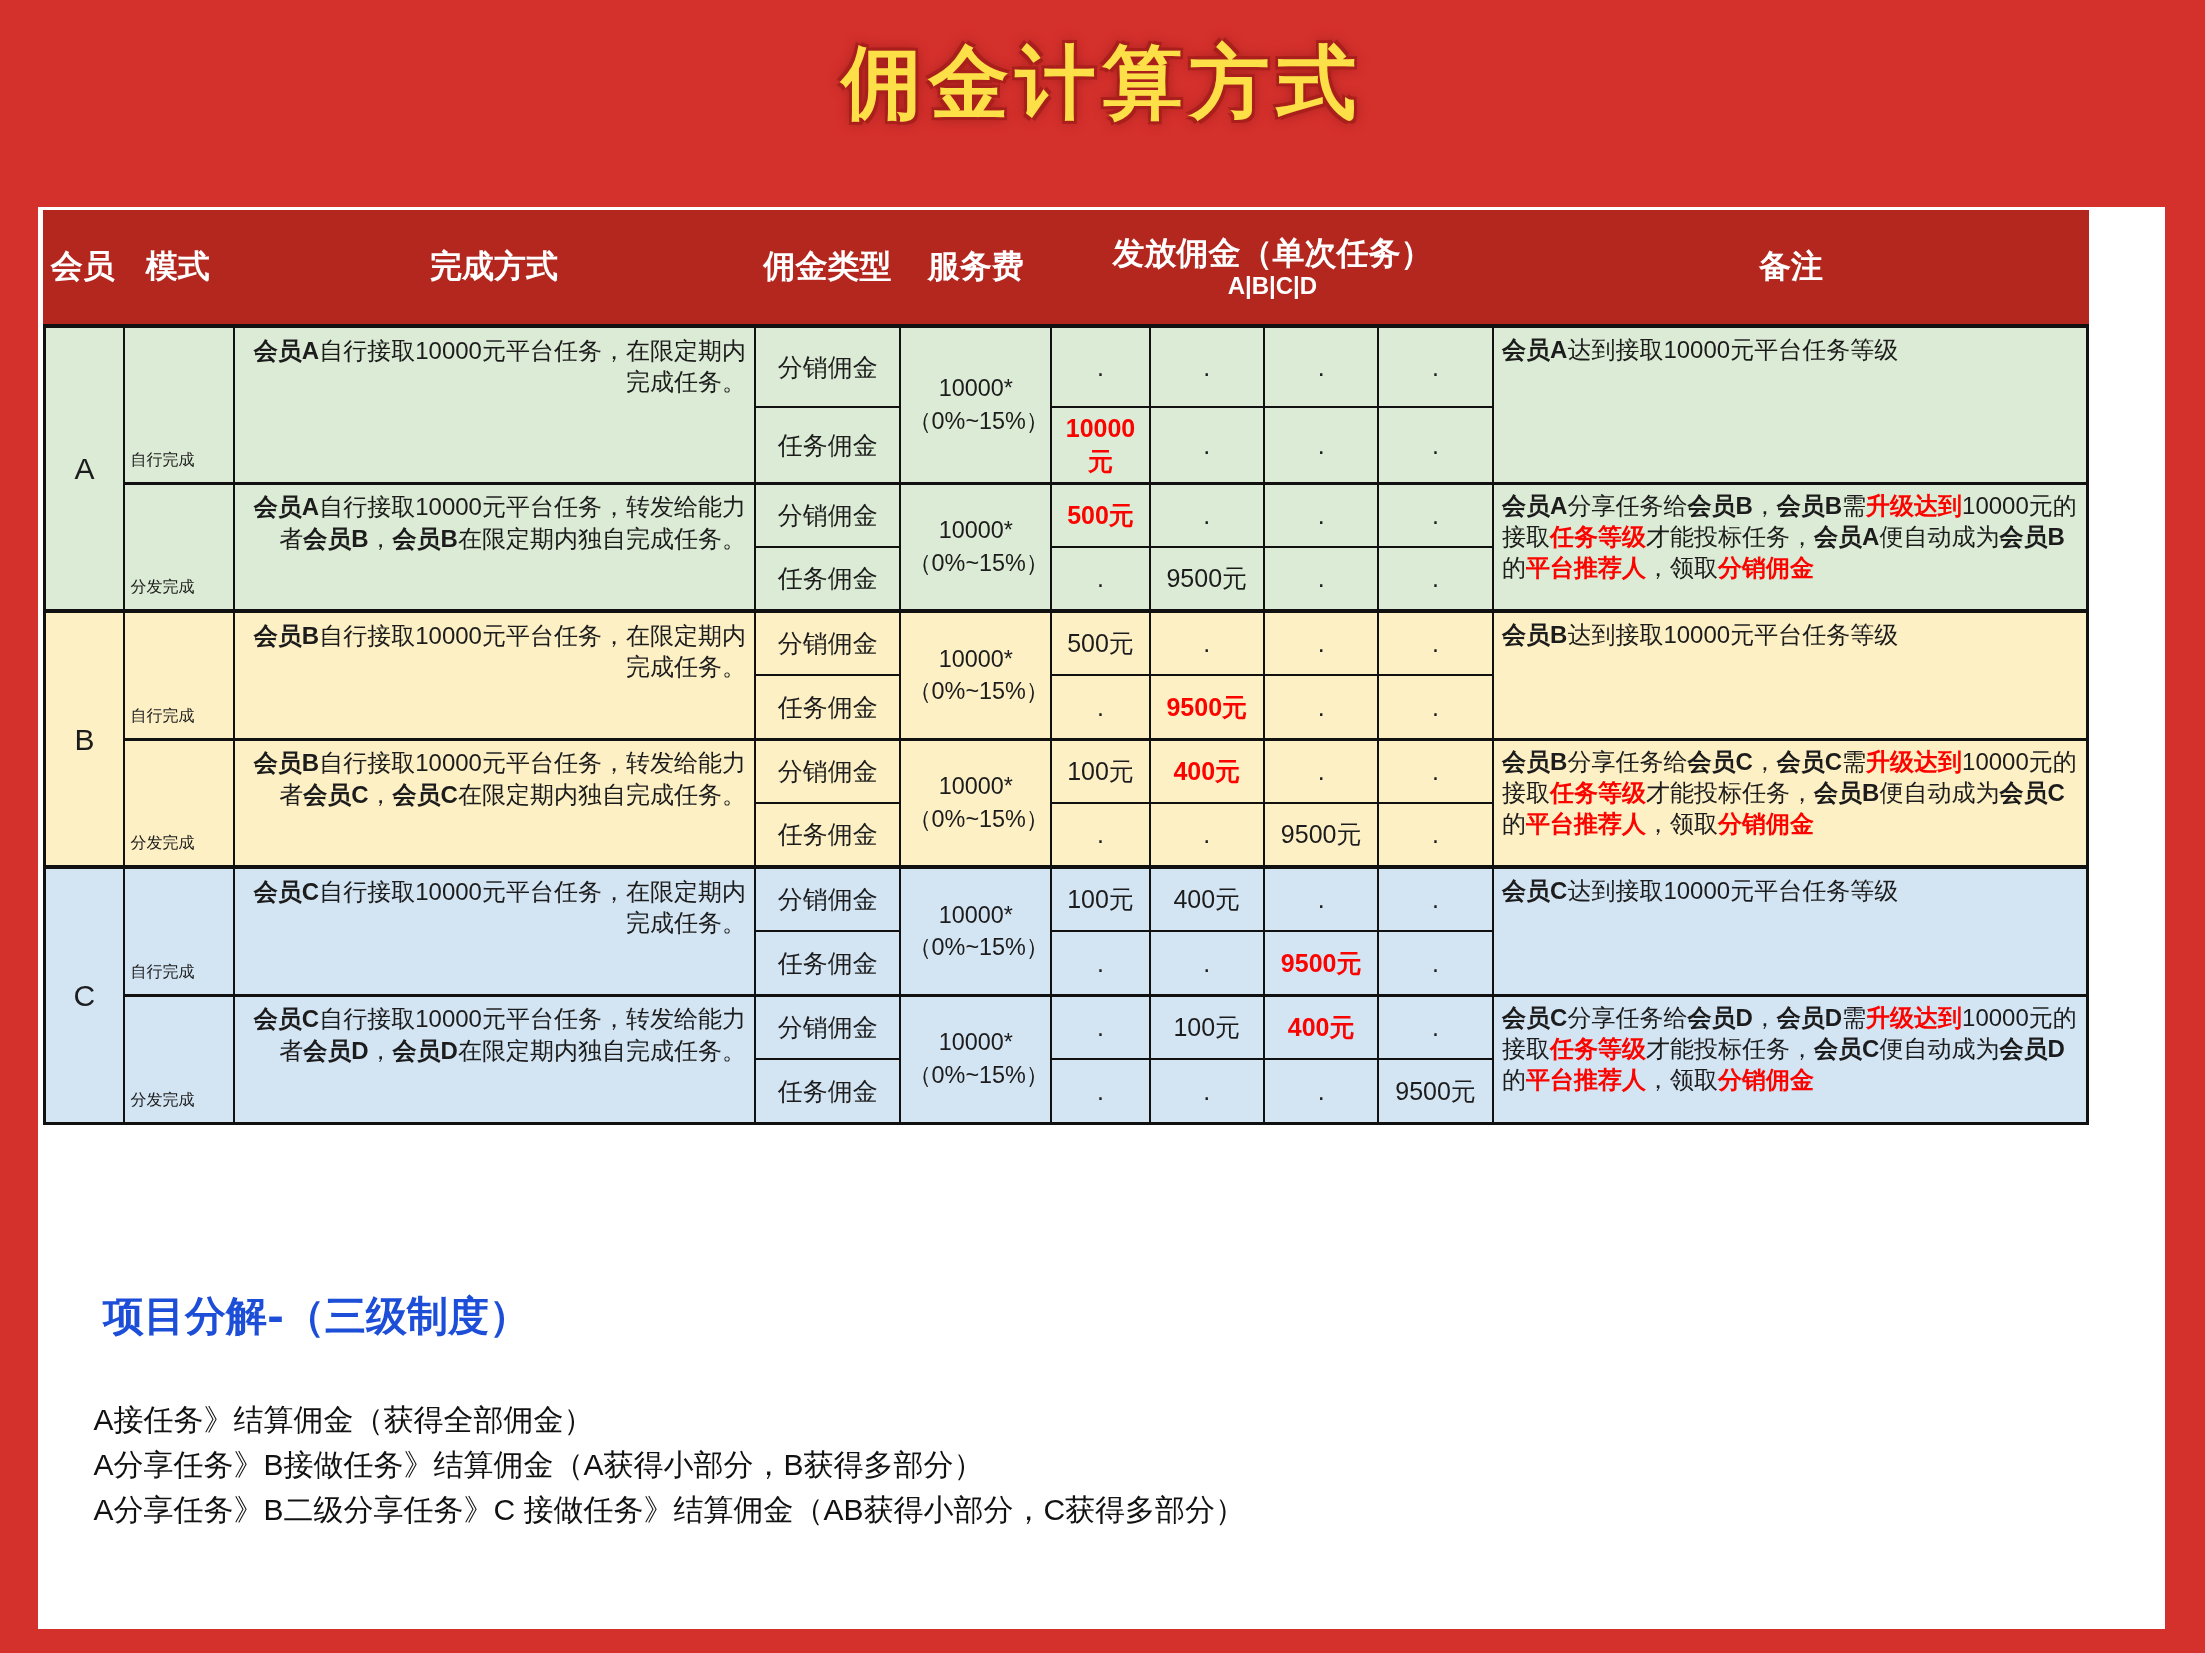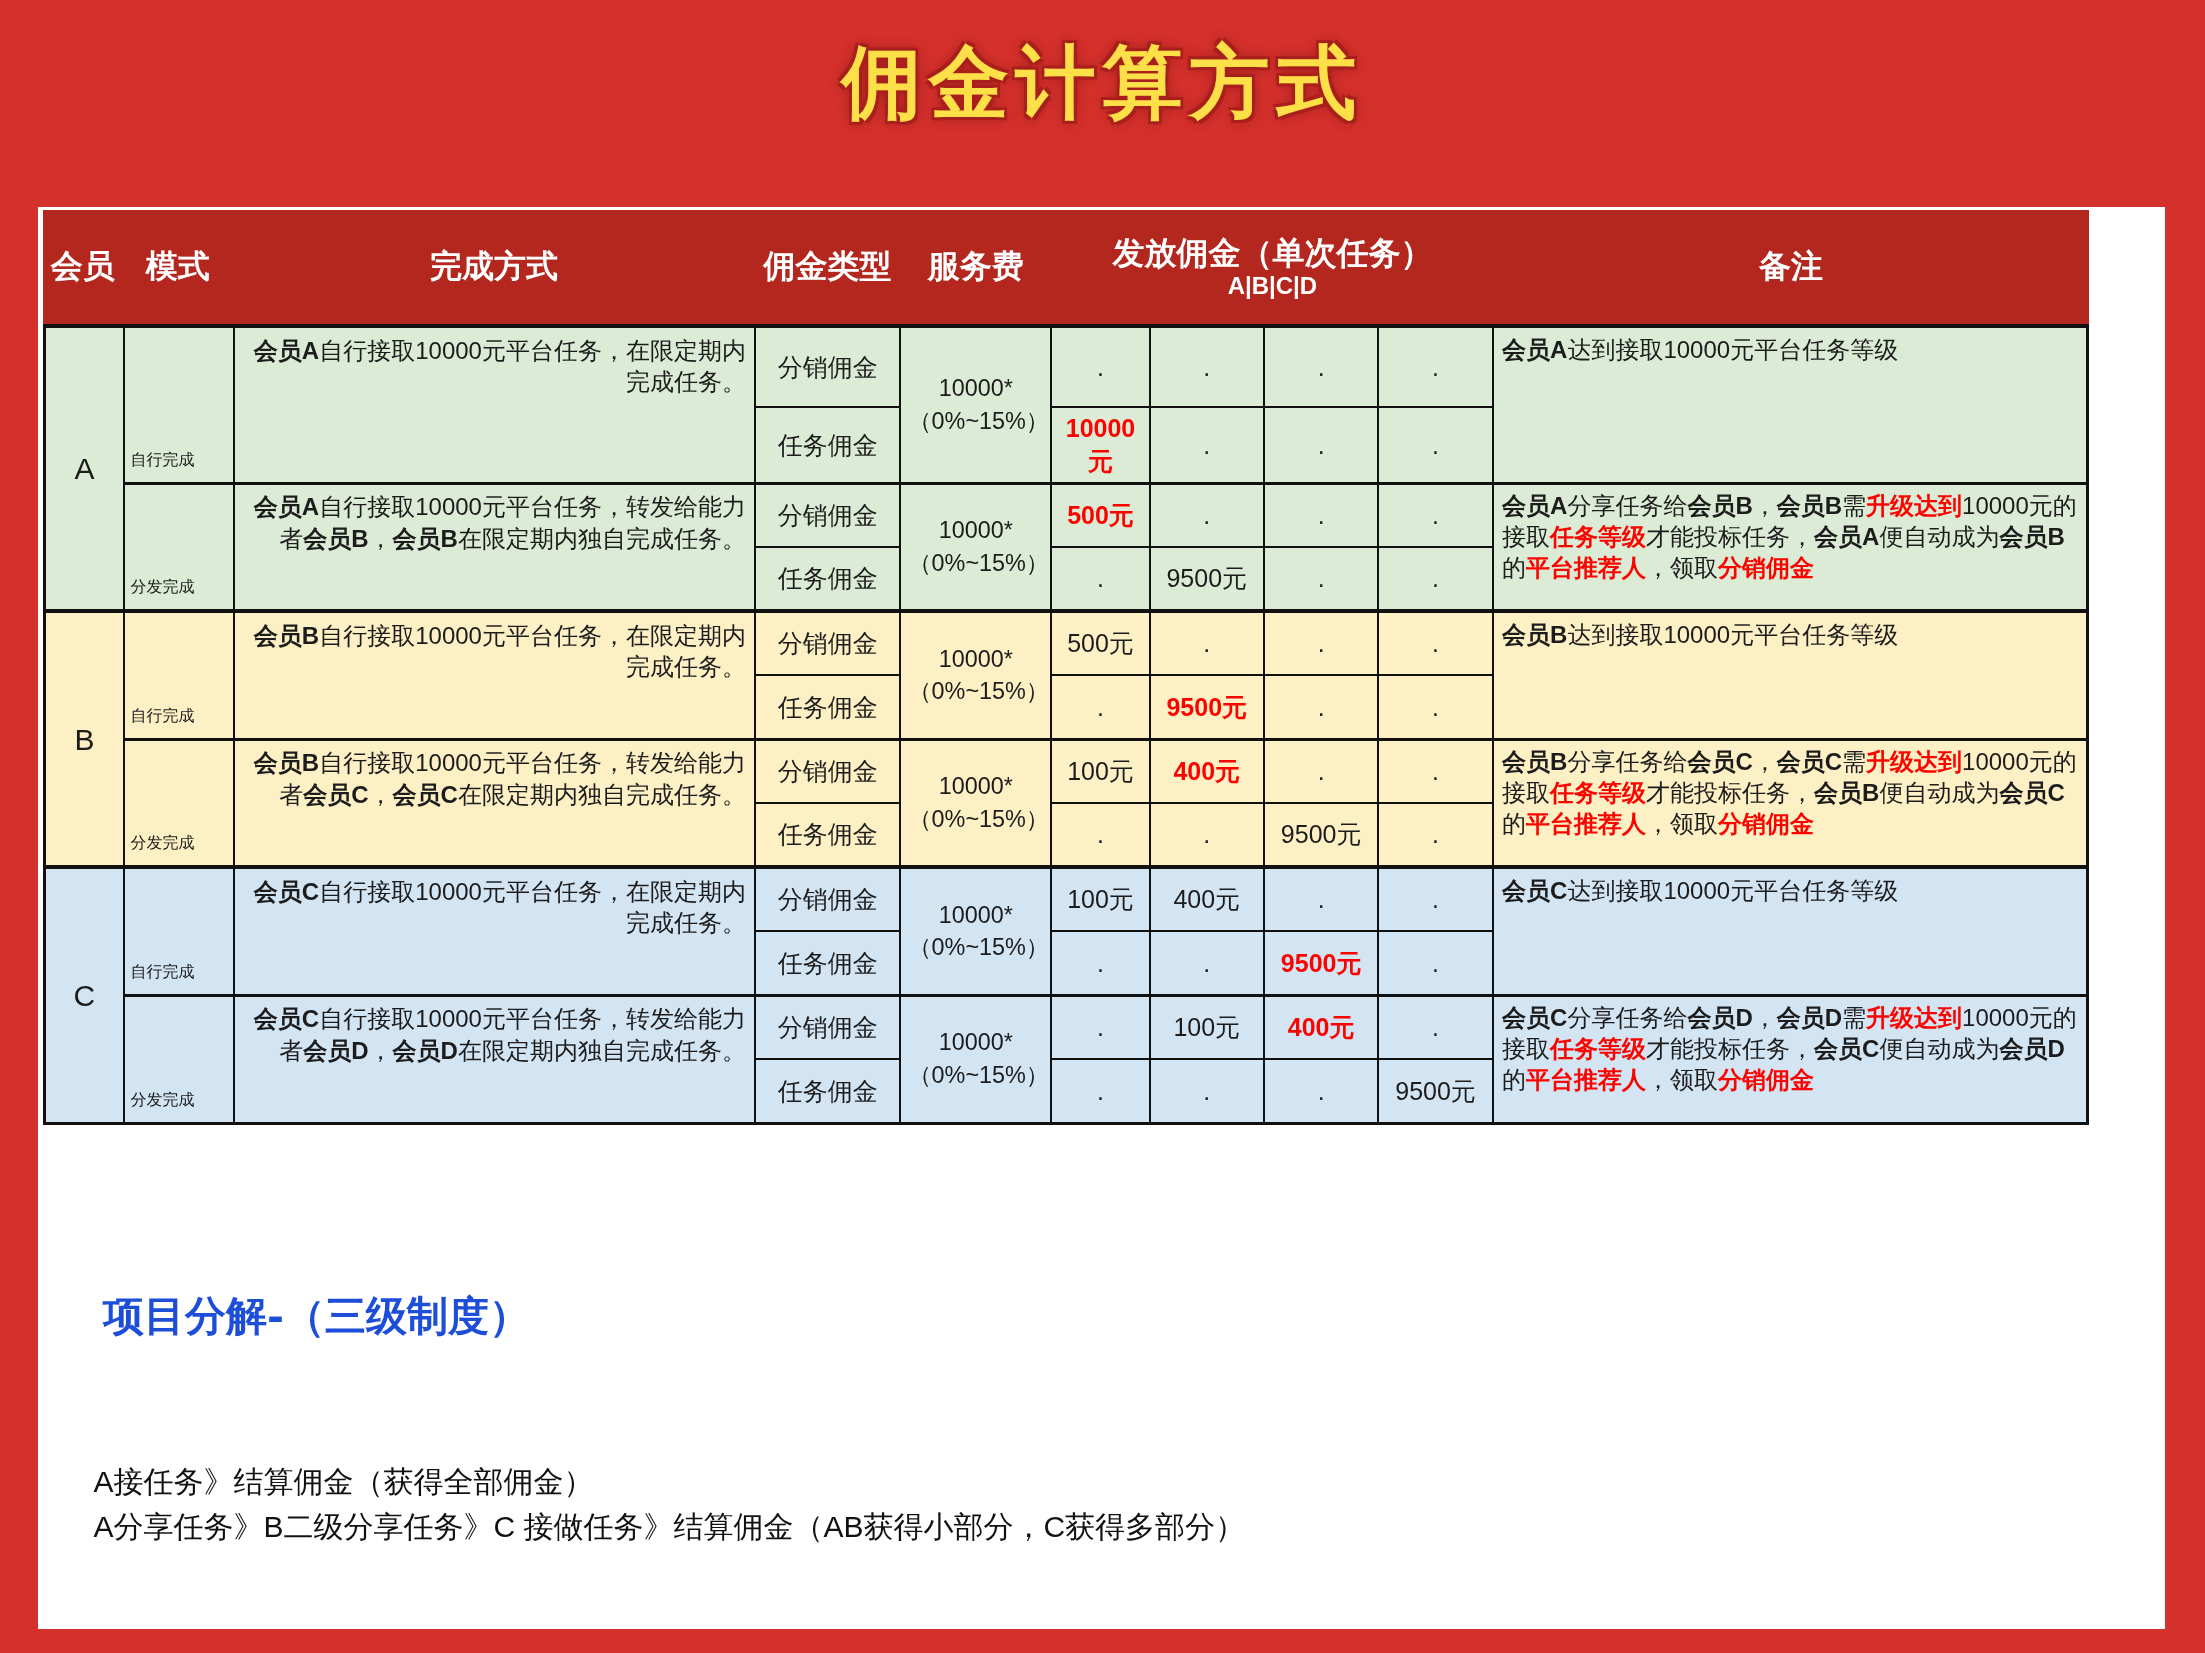--- a/index.html
+++ b/index.html
@@ -51,21 +51,21 @@
   td.fee{font-size:23.4px;line-height:1.4;}
   td.amount{font-size:25px;}
   .seg-b{font-weight:bold;}
   .seg-r{font-weight:bold;color:#fb0400;}
   
   .breakdown{margin:164px 0 0 65px;}
   .bd-title{
     font-family:"DejaVu Serif",serif;font-weight:bold;
     font-size:41px;color:#1d4ed8;
   }
-  .bd-items{margin-top:115px;margin-left:-9.6px;}
+  .bd-items{margin-top:53px;margin-left:-9.6px;}
   .bd-item{font-size:30px;line-height:45px;color:#111;}
 </style>
 </head>
 <body>
 
 <div class="page-title">佣金计算方式</div>
 
 <div class="panel">
   <div class="tbl-wrap">
 
@@ -227,17 +227,18 @@
         <td class="amount"><span>9500元</span></td>
       </tr>
     </tbody>
       </table>
   </div>
 
   <div class="breakdown">
     <div class="bd-title">项目分解-（三级制度）</div>
     <div class="bd-items">
       <div class="bd-item">A接任务》结算佣金（获得全部佣金）</div>
+      <div class="bd-item">A分享任务》B接做任务》结算佣金（A获得小部分，B获得多部分）</div>
       <div class="bd-item">A分享任务》B二级分享任务》C 接做任务》结算佣金（AB获得小部分，C获得多部分）</div>
     </div>
   </div>
 </div>
 
 
 </body></html>

